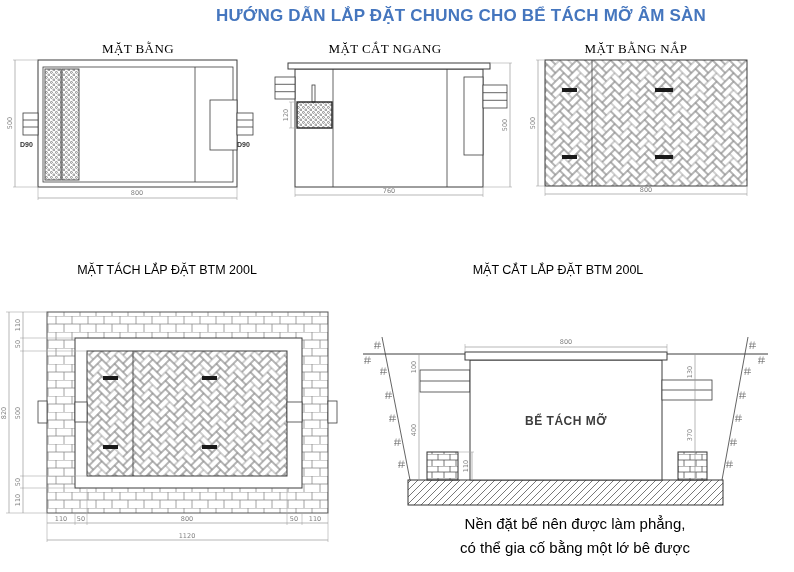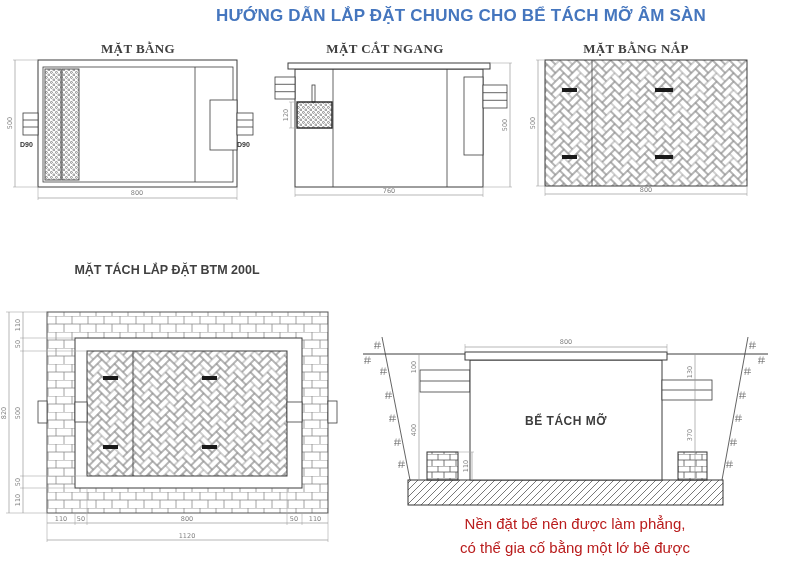--- a/index.html
+++ b/index.html
@@ -1,34 +1,34 @@
 <!DOCTYPE html>
 <html><head>
 <meta charset="utf-8">
 <style>
   html,body{margin:0;padding:0;background:#fff;}
   .canvas{position:relative;width:794px;height:572px;background:#fff;overflow:hidden;
           font-family:"Liberation Sans","DejaVu Sans",sans-serif;}
   .page-title{position:absolute;left:16px;top:6px;width:794px;text-align:center;
           font-size:17px;font-weight:bold;color:#4576be;letter-spacing:.2px;margin-left:48px;}
-  .dtitle{position:absolute;color:#404040;text-align:center;white-space:nowrap;font-weight:bold;}
+  .dtitle{position:absolute;color:#000000;text-align:center;white-space:nowrap;}
   .serif{font-family:"Liberation Serif","DejaVu Serif",serif;font-size:13px;letter-spacing:.4px;}
   .sans{font-family:"Liberation Sans","DejaVu Sans",sans-serif;font-size:12.5px;}
   svg{position:absolute;overflow:visible;}
   .ln{stroke:#3c3c3c;stroke-width:1;fill:none;}
   .ln2{stroke:#3c3c3c;stroke-width:.8;fill:none;}
   .wh{fill:#fff;}
   .dim{stroke:#999;stroke-width:.7;fill:none;marker-start:url(#tk);marker-end:url(#tk);}
   .ext{stroke:#aaa;stroke-width:.6;fill:none;}
   .dt{font:6.5px "DejaVu Sans",sans-serif;fill:#808080;}
   .dlab{font:bold 7px "Liberation Sans","DejaVu Sans",sans-serif;fill:#333;}
   .tanklab{font:bold 12px "Liberation Sans","DejaVu Sans",sans-serif;fill:#3d3d3d;letter-spacing:.5px;}
   .handle{fill:#1a1a1a;}
   .note{position:absolute;left:410px;top:512px;width:330px;text-align:center;
-        font-size:15px;line-height:24px;color:#b91c1c;}
+        font-size:15px;line-height:24px;color:#000000;}
 </style>
 </head>
 <body>
 
 <div class="canvas">
 
   <svg width="0" height="0" style="position:absolute" aria-hidden="true">
     <defs>
       <marker id="tk" markerWidth="10" markerHeight="10" refX="0" refY="0" orient="auto" markerUnits="userSpaceOnUse">
         <path d="M-2.2 2.2 L2.2 -2.2" stroke="#888" stroke-width="0.9" fill="none"></path>
@@ -67,20 +67,21 @@
       </g>
     </defs>
   </svg>
 
   <div class="page-title">HƯỚNG DẪN LẮP ĐẶT CHUNG CHO BỂ TÁCH MỠ ÂM SÀN</div>
 
   <div class="dtitle serif" style="left:58px;top:41px;width:160px;">MẶT BẰNG</div>
   <div class="dtitle serif" style="left:556px;top:41px;width:160px;">MẶT BẰNG NẮP</div>
   <div class="dtitle serif" style="left:305px;top:41px;width:160px;">MẶT CẮT NGANG</div>
   <div class="dtitle sans" style="left:47px;top:263px;width:240px;">MẶT TÁCH LẮP ĐẶT BTM 200L</div>
+  <div class="dtitle sans" style="left:438px;top:263px;width:240px;">MẶT CẮT LẮP ĐẶT BTM 200L</div>
 
   <svg style="left:0;top:56px;" width="260" height="150" viewBox="0 0 260 150">
     <rect class="ln wh" x="38" y="4" width="199" height="127"></rect>
     <rect class="ln2 wh" x="43" y="11" width="190" height="115"></rect>
     <g>
       <rect x="45" y="13" width="16" height="111" fill="url(#dots)" stroke="#444" stroke-width="0.9"></rect>
       <rect x="62" y="13" width="17" height="111" fill="url(#dots)" stroke="#444" stroke-width="0.9"></rect>
     </g>
     <line class="ln2" x1="195" y1="11" x2="195" y2="126"></line>
     <rect class="ln2 wh" x="210" y="44" width="27" height="50"></rect>

